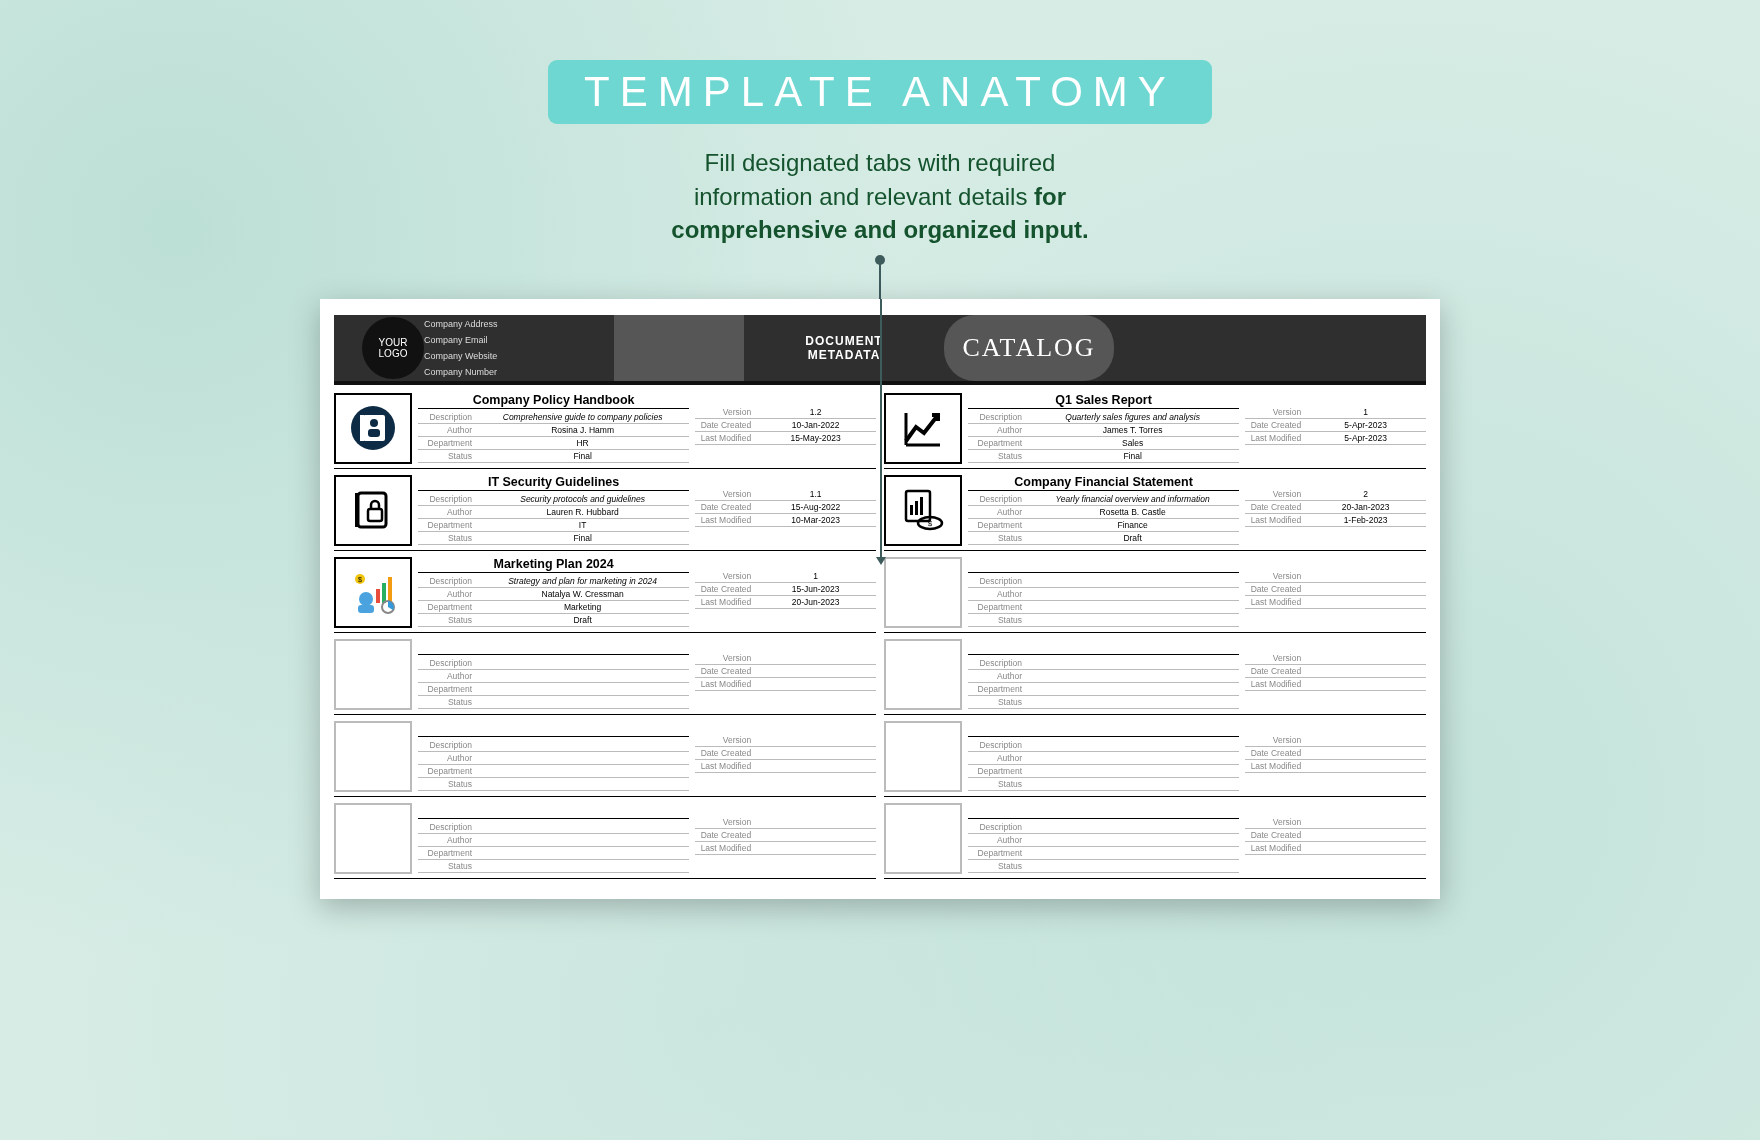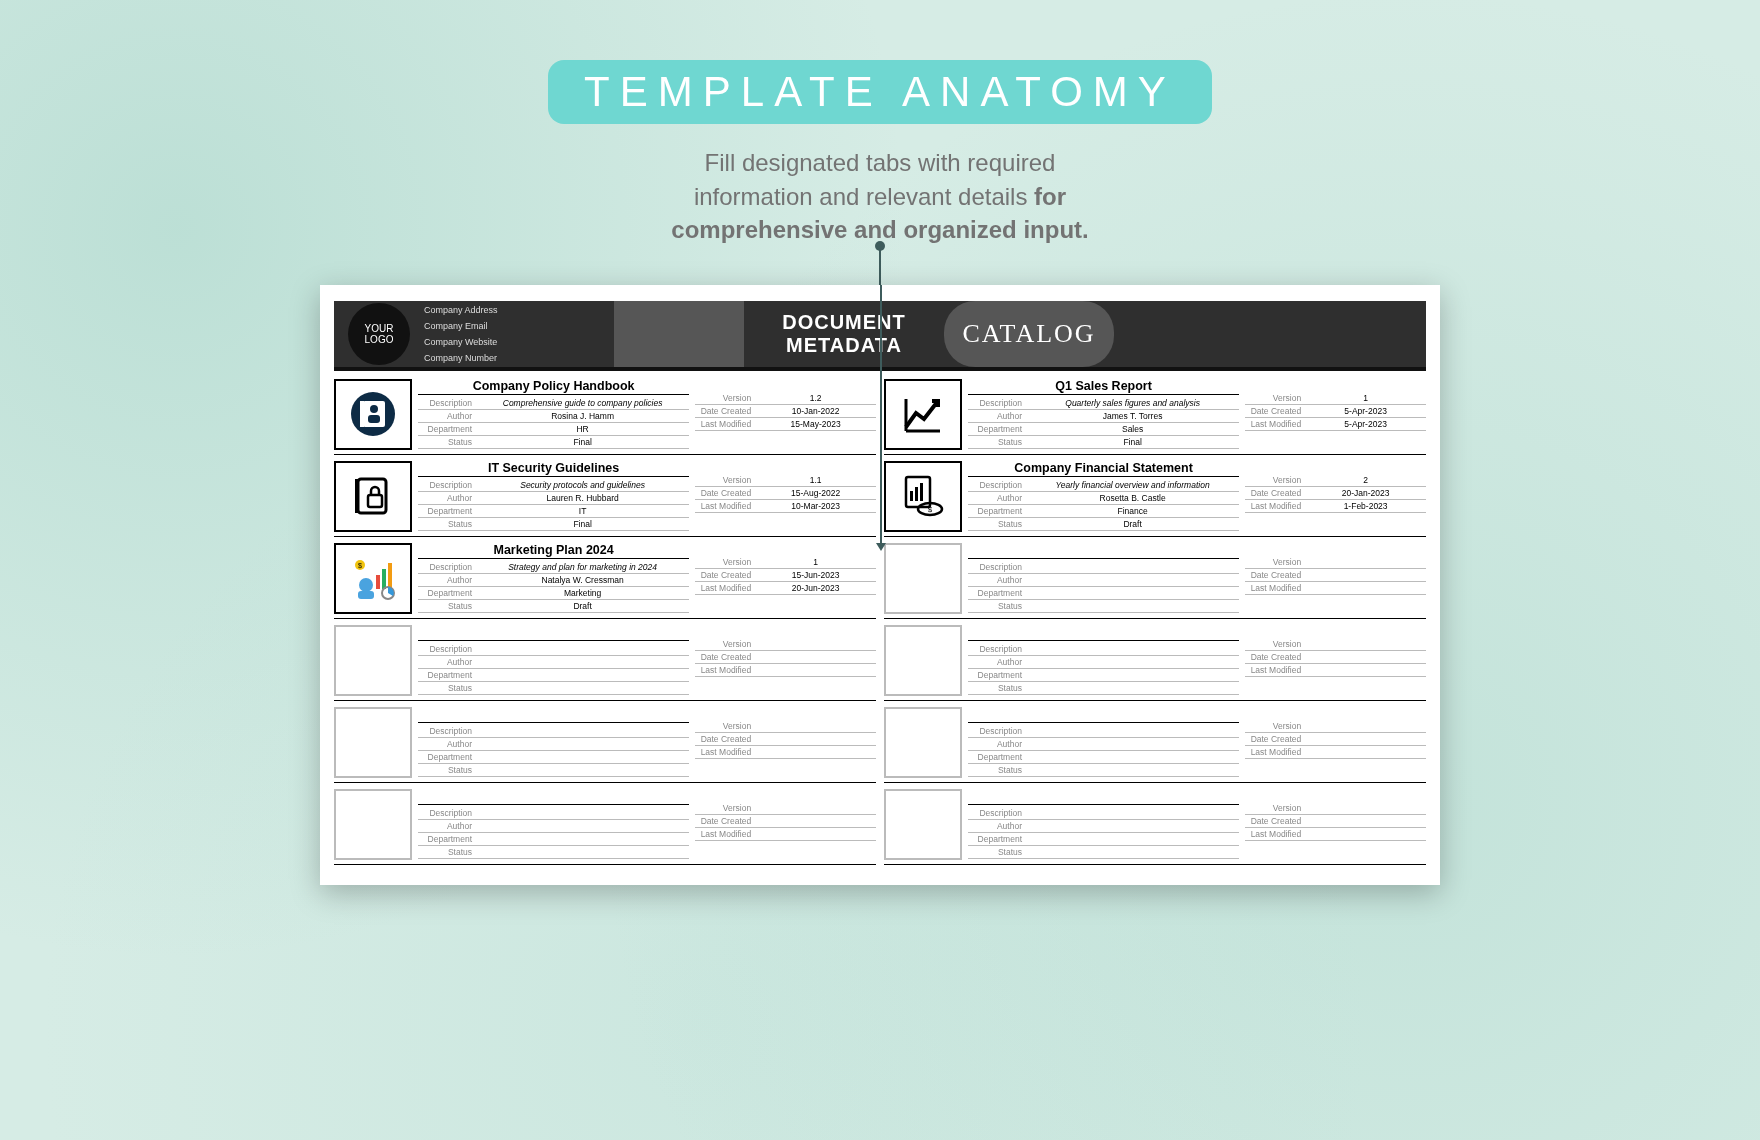--- a/index.html
+++ b/index.html
@@ -18,30 +18,30 @@
     padding-top: 60px;
     overflow: hidden;
   }
   .title-badge {
     background: #6fd7d1;
     color: #fff;
     font-size: 42px;
     font-weight: 400;
     letter-spacing: 10px;
     padding: 8px 36px;
-    border-radius: 16px;
+    border-radius: 9px;
     margin-bottom: 22px;
   }
   .subtitle {
     text-align: center;
     font-size: 24px;
-    color: #737373;
+    color: #14532d;
     line-height: 1.4;
     max-width: 620px;
-    margin-bottom: 0;
+    margin-bottom: 14px;
   }
   .subtitle .bold { font-weight: 700; }
   .pointer-line {
     width: 2px;
     height: 40px;
     background: #3e5c5c;
     position: relative;
     margin-bottom: -2px;
   }
   .pointer-line::before {
@@ -76,38 +76,38 @@
   .header-bar {
     display: flex;
     align-items: stretch;
     background: #2f2f2f;
     color: #fff;
     height: 70px;
     border-bottom: 4px solid #111;
   }
   .logo-cell {
     width: 90px;
-    display:flex; align-items:center; justify-content:center;
+    display:flex; align-items:center; justify-content:flex-end;
   }
   .logo-circle {
     width: 62px; height:62px; border-radius:50%;
     background:#111; color:#fff;
     display:flex; flex-direction:column; align-items:center; justify-content:center;
     font-size:10px; line-height:1.1; text-align:center;
   }
   .company-fields {
     width: 190px;
     display:flex; flex-direction:column; justify-content:flex-start;
     gap:6px; font-size:9px; color:#ddd; padding:4px 0;
   }
   .spacer-light { background:#565656; flex: 0 0 130px; }
   .title-block {
     flex: 0 0 200px;
     display:flex; flex-direction:column; justify-content:center; align-items:center;
-    font-weight:700; font-size:20px; letter-spacing:1px;
+    font-weight:700; font-size:12px; letter-spacing:1px;
   }
   .catalog-block {
     flex: 0 0 170px;
     background:#565656;
     display:flex; align-items:center; justify-content:center;
     font-size:26px; letter-spacing:2px;
     font-family: Georgia, serif;
     border-radius: 31px;
   }
   .tail-block { flex:1; }

